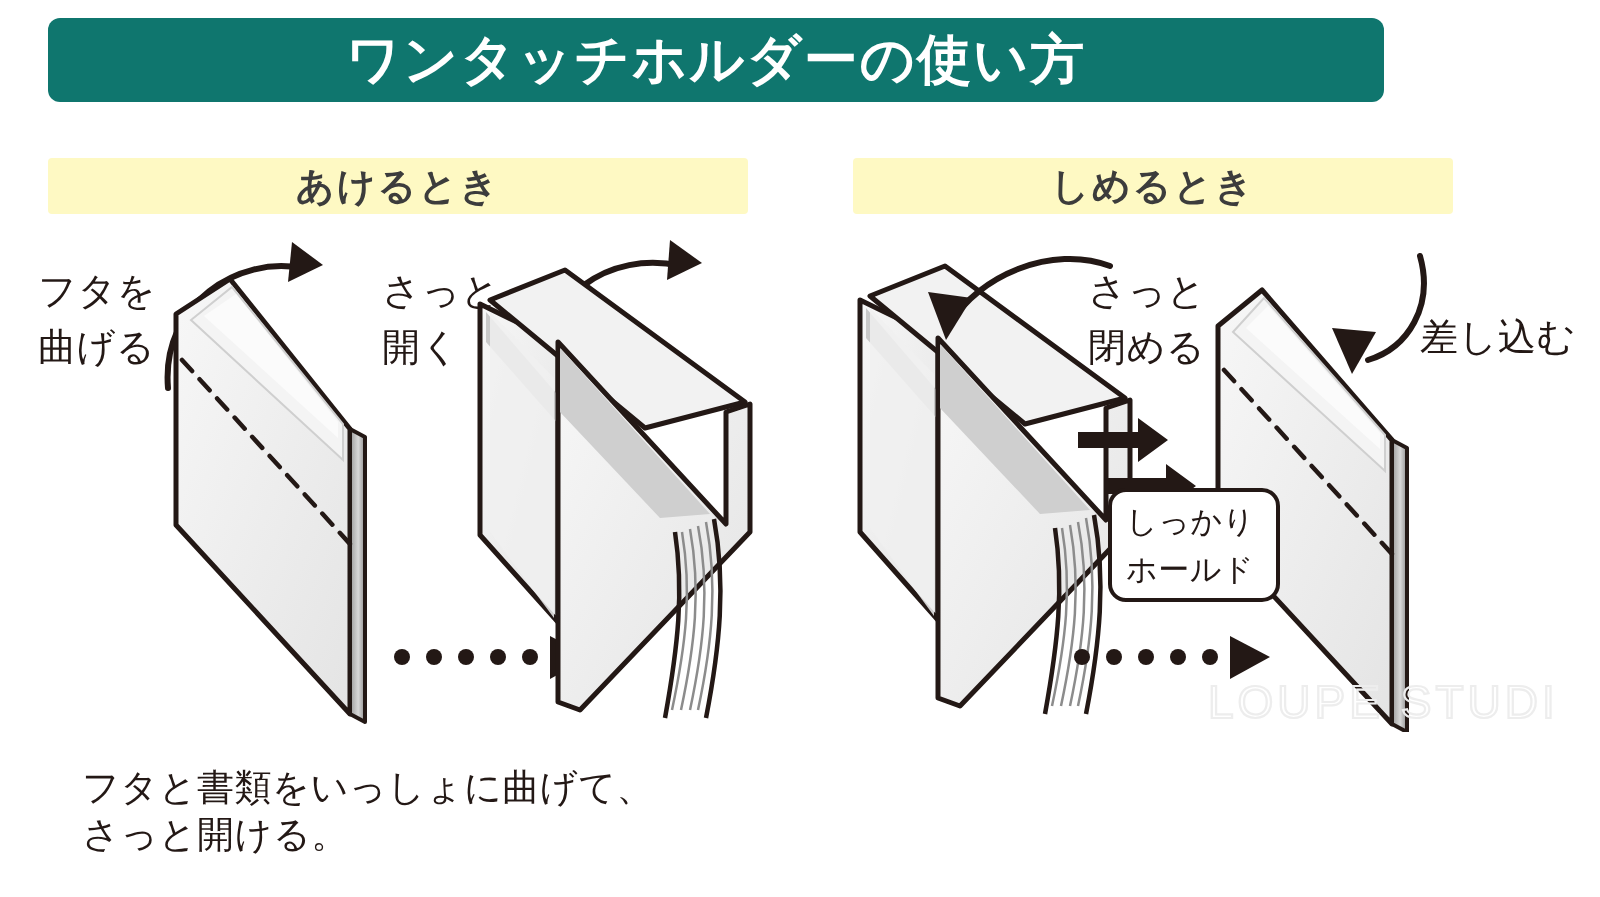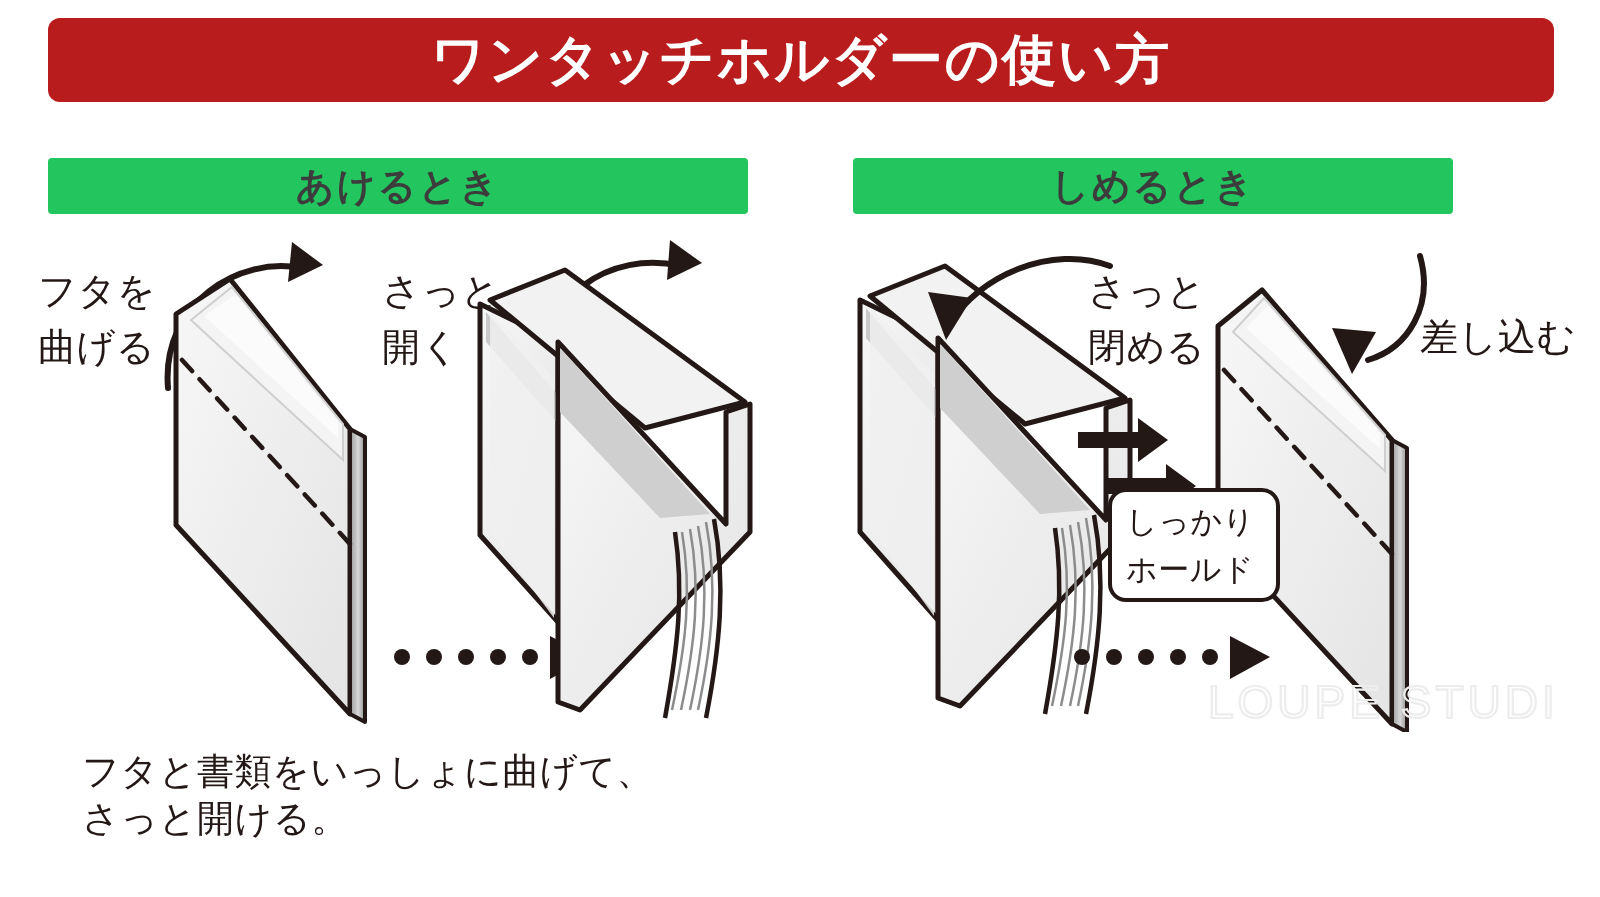--- a/index.html
+++ b/index.html
@@ -19,43 +19,43 @@
     height: 897px;
     overflow: hidden;
     background: #ffffff;
   }
 
   
   .title-banner {
     position: absolute;
     left: 48px;
     top: 18px;
-    width: 1506px;
+    width: 1336px;
     height: 84px;
-    background: #b91c1c;
+    background: #0f766e;
     border-radius: 12px;
     display: flex;
     align-items: center;
     justify-content: center;
   }
   .title-banner .title-text {
     color: #ffffff;
     font-size: 54px;
     font-weight: 700;
     letter-spacing: 2px;
     line-height: 1;
     white-space: nowrap;
   }
 
   
   .section-header {
     position: absolute;
     top: 158px;
     height: 56px;
-    background: #22c55e;
+    background: #fef9c3;
     border-radius: 4px;
     display: flex;
     align-items: center;
     justify-content: center;
   }
   .section-header.left  { left: 48px;  width: 700px; }
   .section-header.right { left: 853px; width: 600px; }
   .section-header .section-text {
     color: #3c3c3c;
     font-size: 38px;
@@ -72,21 +72,21 @@
     height: 500px;
     font-family: Liberation Mono, monospace;
   }
   .panel.left  { left: 20px;  width: 760px; }
   .panel.right { left: 820px; width: 770px; }
   .panel svg { display: block; }
 
   
   .caption {
     position: absolute;
-    top: 748px;
+    top: 764px;
     font-size: 37px;
     font-weight: 500;
     line-height: 1.28;
     color: #231815;
     letter-spacing: 0.5px;
     white-space: pre-line;
   }
   .caption.left  { left: 82px;  width: 700px; }
   .caption.right { left: 860px; width: 710px; }
 

